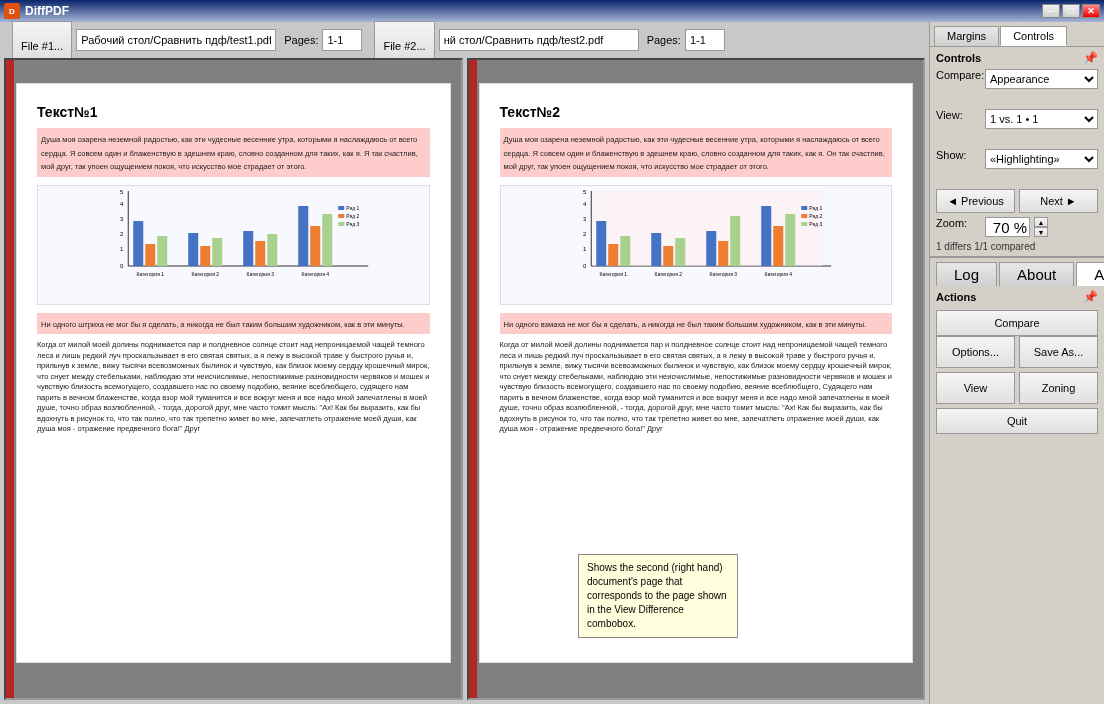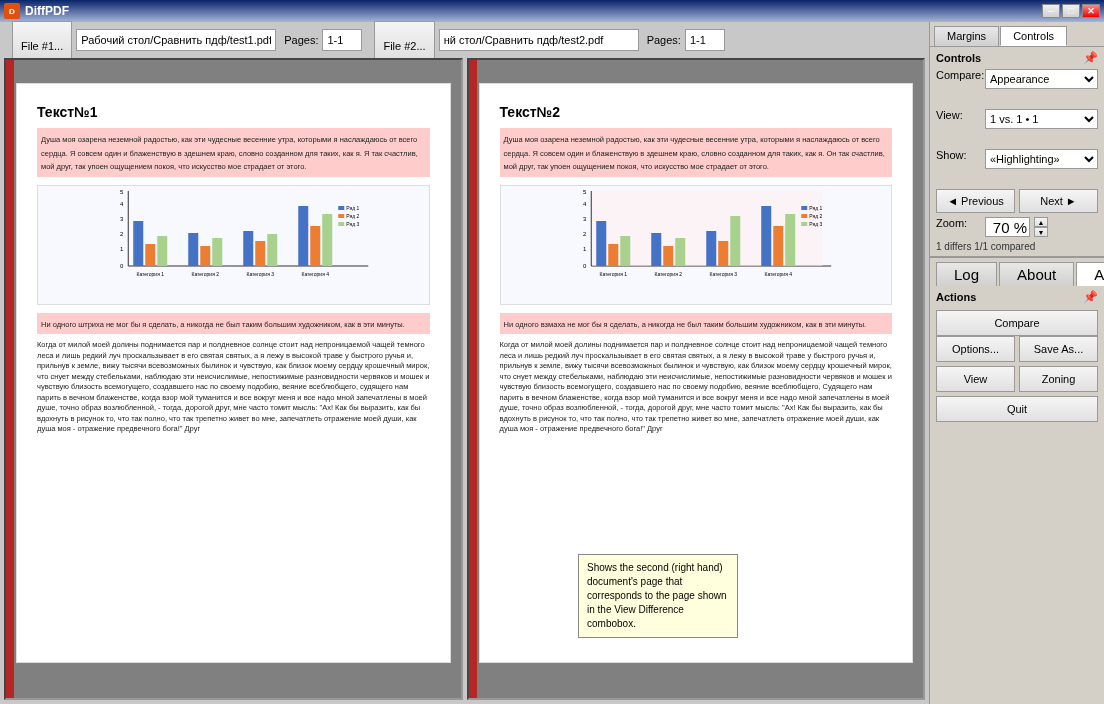--- a/index.html
+++ b/index.html
@@ -274,21 +274,21 @@
       border: 1px solid #999;
       cursor: pointer;
     }
     .action-btn-row {
       display: flex;
       gap: 4px;
       margin-bottom: 4px;
     }
     .action-btn-half {
       flex: 1;
-      height: 26px;
+      height: 32px;
       font-size: 11px;
       background: linear-gradient(to bottom, #f5f5f5, #e0e0e0);
       border: 1px solid #999;
       cursor: pointer;
     }
     .tooltip-box {
       position: absolute;
       bottom: 60px;
       right: 185px;
       width: 160px;

